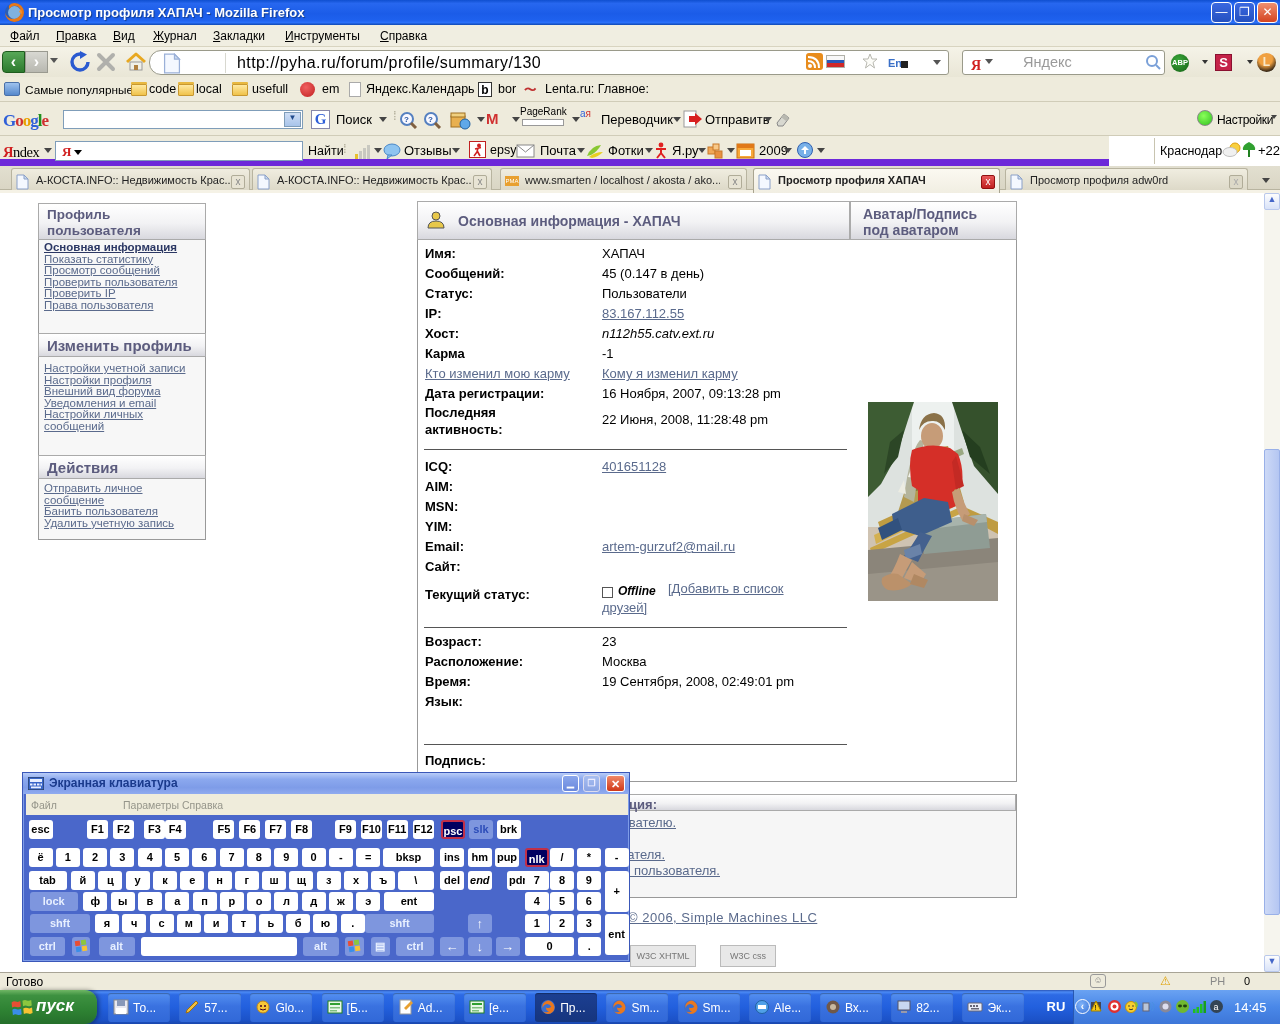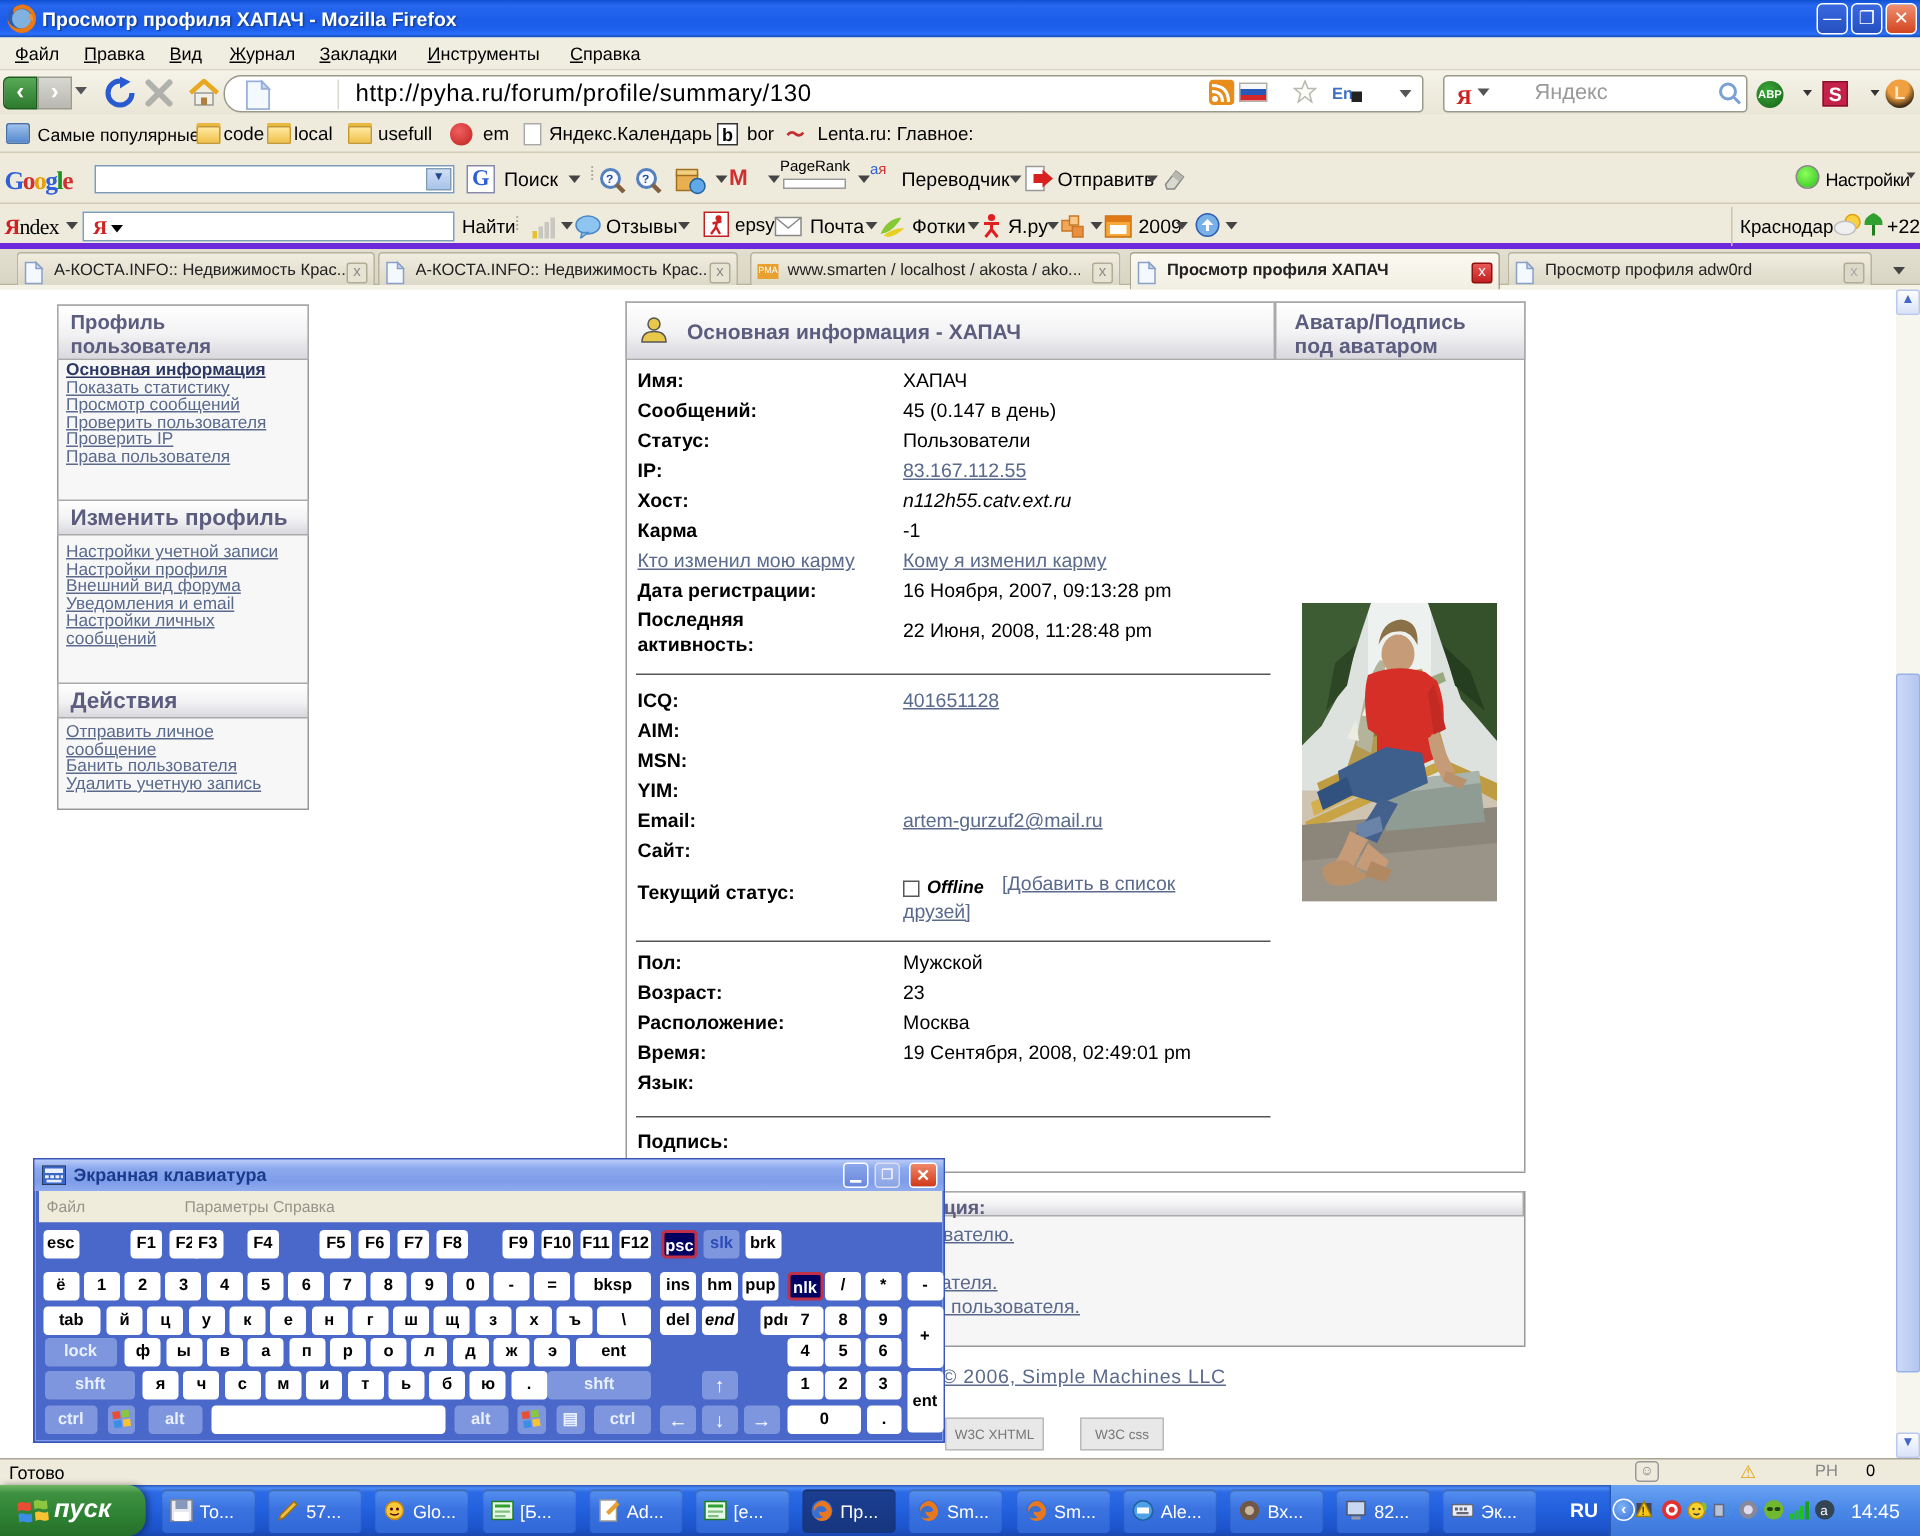--- a/index.html
+++ b/index.html
@@ -16,21 +16,21 @@
 #urlbar{left:149px;top:50px;width:800px;height:25px;background:#fff;border:1px solid #9a9a8a;border-radius:12px 3px 3px 12px;font-size:16px;color:#000;line-height:23px}
 #searchbox{left:962px;top:50px;width:203px;height:25px;background:#fff;border:1px solid #9a9a8a;border-radius:3px;font-size:14.5px;color:#9a9a9a;line-height:23px}
 
 #bookmarks{left:0;top:77px;width:1280px;height:25px;background:#eeebdc;border-bottom:1px solid #d0ccb8;font-size:12.5px;color:#000}
 #bookmarks span{position:absolute;top:5px}
 
 #gbar{left:0;top:102px;width:1280px;height:34px;background:#eeebdc;border-bottom:1px solid #d0ccb8;font-size:13px}
 #gbar span{position:absolute}
 #ginput{left:63px;top:8px;width:240px;height:19px;background:#fff;border:1px solid #7f9db9}
 
-#ybar{left:0;top:136px;width:1280px;height:30px;background:#eeebdc;border-bottom:4px solid #6d28d9;font-size:13px}
+#ybar{left:0;top:136px;width:1109px;height:30px;background:#eeebdc;border-bottom:7px solid #6d28d9;font-size:13px}
 #ybar span{position:absolute}
 #yinput{left:55px;top:5px;width:248px;height:20px;background:#fff;border:1px solid #7f9db9}
 
 #tabbar{left:0;top:166px;width:1280px;height:27px;background:linear-gradient(180deg,#e2dfd0,#d8d4c2)}
 .tab{position:absolute;top:2px;height:22px;background:linear-gradient(180deg,#f0ede0,#ddd9c8);border:1px solid #b8b4a0;border-bottom:none;border-radius:3px 3px 0 0;font-size:12px;color:#222}
 .tab .ti{position:absolute;left:4px;top:5px}
 .tab .tx{position:absolute;left:24px;top:5px;white-space:nowrap;overflow:hidden;font-size:11px}
 .tabclose{position:absolute;right:4px;top:6px;width:14px;height:14px;background:#e8e4d4;border:1px solid #b0ac98;border-radius:2px;color:#888;font-size:10px;line-height:12px;text-align:center}
 
 #content{left:0;top:193px;width:1264px;height:779px;background:#fff;font-size:13px}
@@ -381,21 +381,20 @@
   <div><span class="lbl" style="display:inline-block;width:177px">Email:</span><span class="lnk">artem-gurzuf2@mail.ru</span></div>
   <div><span class="lbl" style="display:inline-block;width:177px">Сайт:</span></div>
 </div>
 <div class="a lbl" style="left:425px;top:394px;font-size:13px">Текущий статус:</div>
 <div class="a" style="left:602px;top:394px;width:11px;height:11px;border:1px solid #555;background:#fff"></div>
 <div class="a" style="left:618px;top:391px;font-size:12px;font-style:italic;font-weight:bold">Offline</div>
 <div class="a lnk" style="left:668px;top:388px;font-size:13px;width:180px">[Добавить в список</div>
 <div class="a lnk" style="left:602px;top:407px;font-size:13px">друзей]</div>
 <div class="sep" style="left:424px;top:434px;width:423px"></div>
 <div class="a" style="left:425px;top:439px;font-size:13px;line-height:20px;width:430px">
-  <div><span class="lbl" style="display:inline-block;width:177px">Пол:</span>Мужской</div>
   <div><span class="lbl" style="display:inline-block;width:177px">Возраст:</span>23</div>
   <div><span class="lbl" style="display:inline-block;width:177px">Расположение:</span>Москва</div>
   <div><span class="lbl" style="display:inline-block;width:177px">Время:</span>19 Сентября, 2008, 02:49:01 pm</div>
   <div><span class="lbl" style="display:inline-block;width:177px">Язык:</span></div>
 </div>
 <div class="sep" style="left:424px;top:551px;width:423px"></div>
 <div class="a lbl" style="left:425px;top:560px;font-size:13px">Подпись:</div>
 <div class="a" style="left:417px;top:588px;width:600px;height:1px;background:#999"></div>
 
 <svg class="a" style="left:868px;top:209px" width="130" height="199" viewBox="0 0 130 199">
@@ -477,21 +476,21 @@
   <div id="kbdmenu" class="a">
     <span style="position:absolute;left:5px;top:5px">Файл</span>
     <span style="position:absolute;left:36px;top:21px">Клавиатура</span>
     <span style="position:absolute;left:97px;top:5px">Параметры</span>
     <span style="position:absolute;left:156px;top:5px">Справка</span>
   </div>
   <div id="keys" class="a">
         <div class="k " style="left: 2.5px; top: 5px; width: 24px; height: 19px; line-height: 19px;">esc</div>
         <div class="k " style="left: 61px; top: 5px; width: 21px; height: 19px; line-height: 19px;">F1</div>
         <div class="k " style="left: 86.9px; top: 5px; width: 21px; height: 19px; line-height: 19px;">F2</div>
-        <div class="k " style="left: 102px; top: 5px; width: 21px; height: 19px; line-height: 19px;">F3</div>
+        <div class="k " style="left: 118px; top: 5px; width: 21px; height: 19px; line-height: 19px;">F3</div>
         <div class="k " style="left: 138.7px; top: 5px; width: 21px; height: 19px; line-height: 19px;">F4</div>
         <div class="k " style="left: 187.4px; top: 5px; width: 21px; height: 19px; line-height: 19px;">F5</div>
         <div class="k " style="left: 213.3px; top: 5px; width: 21px; height: 19px; line-height: 19px;">F6</div>
         <div class="k " style="left: 239.2px; top: 5px; width: 21px; height: 19px; line-height: 19px;">F7</div>
         <div class="k " style="left: 265.1px; top: 5px; width: 21px; height: 19px; line-height: 19px;">F8</div>
         <div class="k " style="left: 309px; top: 5px; width: 21px; height: 19px; line-height: 19px;">F9</div>
         <div class="k " style="left: 334.9px; top: 5px; width: 21px; height: 19px; line-height: 19px;">F10</div>
         <div class="k " style="left: 360.8px; top: 5px; width: 21px; height: 19px; line-height: 19px;">F11</div>
         <div class="k " style="left: 386.7px; top: 5px; width: 21px; height: 19px; line-height: 19px;">F12</div>
         <div class="k kd" style="left: 415px; top: 5px; width: 24px; height: 19px; line-height: 19px;">psc</div>

